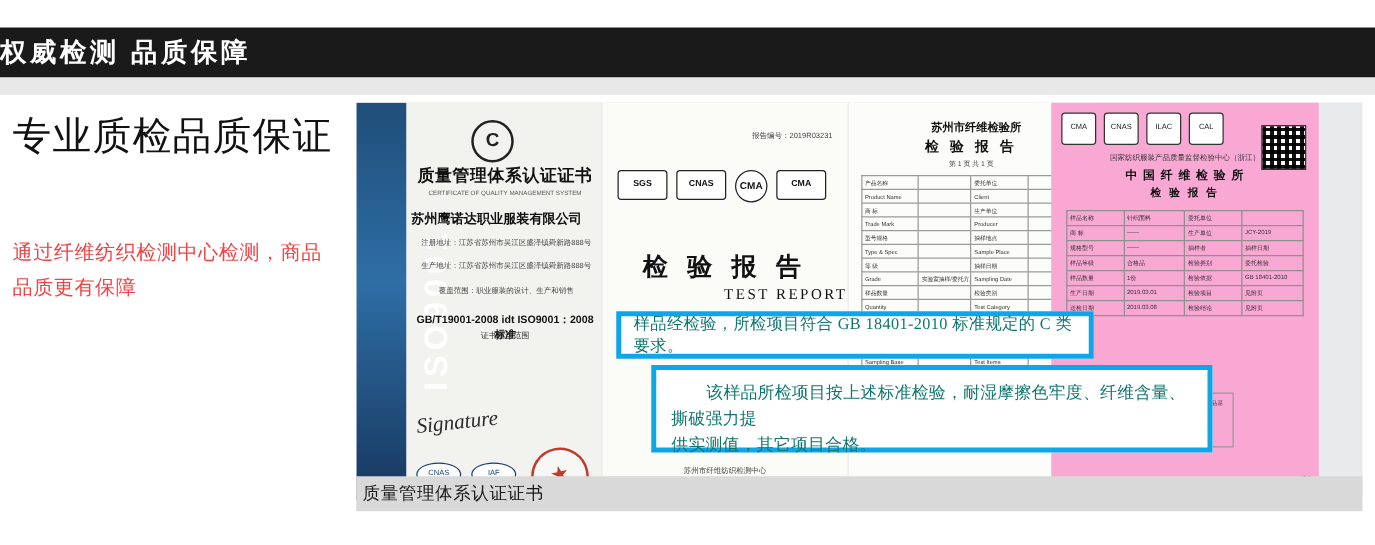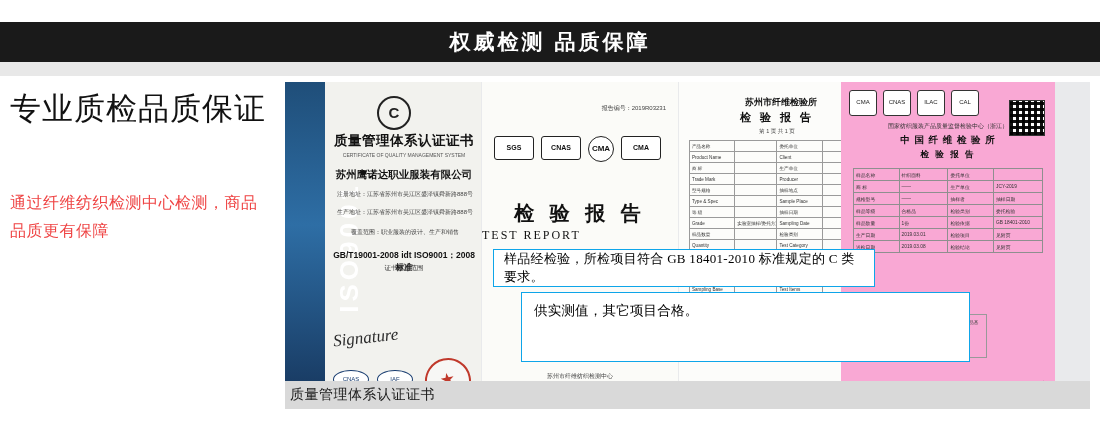--- a/index.html
+++ b/index.html
@@ -19,21 +19,20 @@
   .banner {
     position: absolute;
     left: 0;
     top: 22px;
     width: 1100px;
     height: 40px;
     background: #1a1a1a;
     color: #ffffff;
     display: flex;
     align-items: center;
-    justify-content: center;
     letter-spacing: 2px;
   }
   .banner-text {
     font-size: 21px;
     font-weight: bold;
     color: #ffffff;
     letter-spacing: 3px;
   }
 
   
@@ -129,21 +128,20 @@
     left: 44px; top: 70px;
     width: 150px;
     text-align: center;
     font-size: 5px;
     color: #555;
   }
   .c1-company {
     position: absolute;
     left: 44px; top: 86px;
     width: 150px;
-    text-align: center;
     font-size: 10.5px;
     font-weight: bold;
     color: #111;
   }
   .c1-line {
     position: absolute;
     left: 50px;
     width: 140px;
     text-align: center;
     font-size: 6px;
@@ -248,21 +246,21 @@
     text-align: center;
     font-size: 20px;
     font-weight: bold;
     letter-spacing: 5px;
     color: #111;
   }
   .c2-title-en {
     position: absolute;
     left: 0; top: 146px;
     width: 196px;
-    text-align: left;
+    text-align: right;
     font-size: 12px;
     letter-spacing: 2px;
     color: #111;
     font-family: "Liberation Serif", serif;
   }
   .c2-foot {
     position: absolute;
     left: 0; top: 290px;
     width: 196px;
     text-align: center;
@@ -403,23 +401,23 @@
     font-family: "Liberation Serif", serif;
     font-size: 12px;
     color: #333;
     transform: rotate(-8deg);
   }
 
   
   .callout {
     position: absolute;
     background: #ffffff;
-    border: 1px solid #0ea5e9;
+    border: 4px solid #0ea5e9;
     box-sizing: border-box;
-    color: #000000;
+    color: #0f766e;
     font-family: "Liberation Serif", serif;
   }
   .callout-1 {
     left: 493px;
     top: 249px;
     width: 382px;
     height: 38px;
     display: flex;
     align-items: center;
     padding: 0 10px;
@@ -687,20 +685,21 @@
     </table>
     <div class="c4-note">本次检验所检项目符合 GB 18401-2010《国家纺织产品基本安全技术规范》C 类要求。</div>
     <div class="c4-stamp">检验专用章</div>
   </div>
 
   <div class="callout callout-1" style="left:208px; top:167px; width:382px; height:38px;">
     <span>样品经检验，所检项目符合 GB 18401-2010 标准规定的 C 类要求。</span>
   </div>
 
   <div class="callout callout-2" style="left:236px; top:210px; width:449px; height:70px;">
+    <span class="indent">该样品所检项目按上述标准检验，耐湿摩擦色牢度、纤维含量、撕破强力提</span>
     <span>供实测值，其它项目合格。</span>
   </div>
 
 </div>
 
 <div class="caption-strip">
   <span class="cap cap-1">质量管理体系认证证书</span>
 </div>
 
 </body></html>

